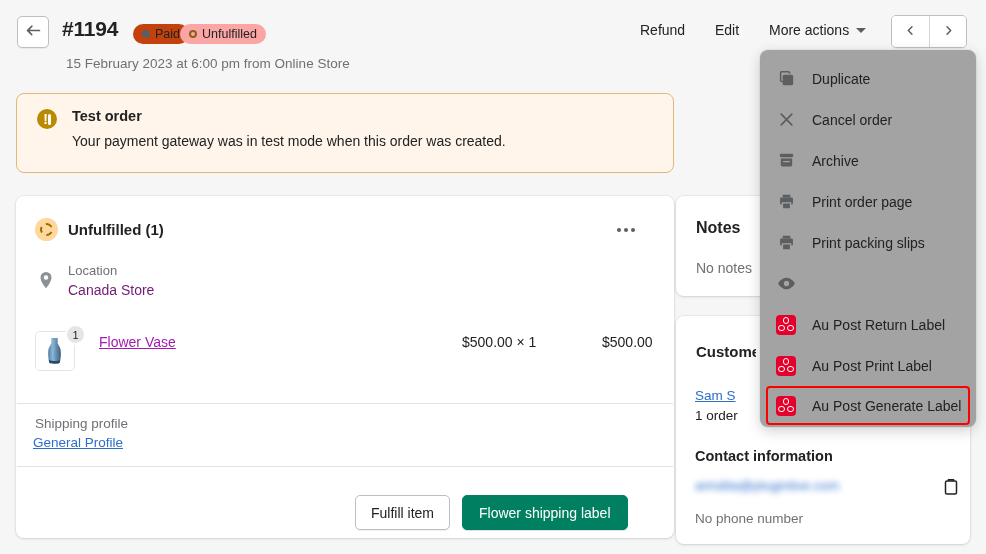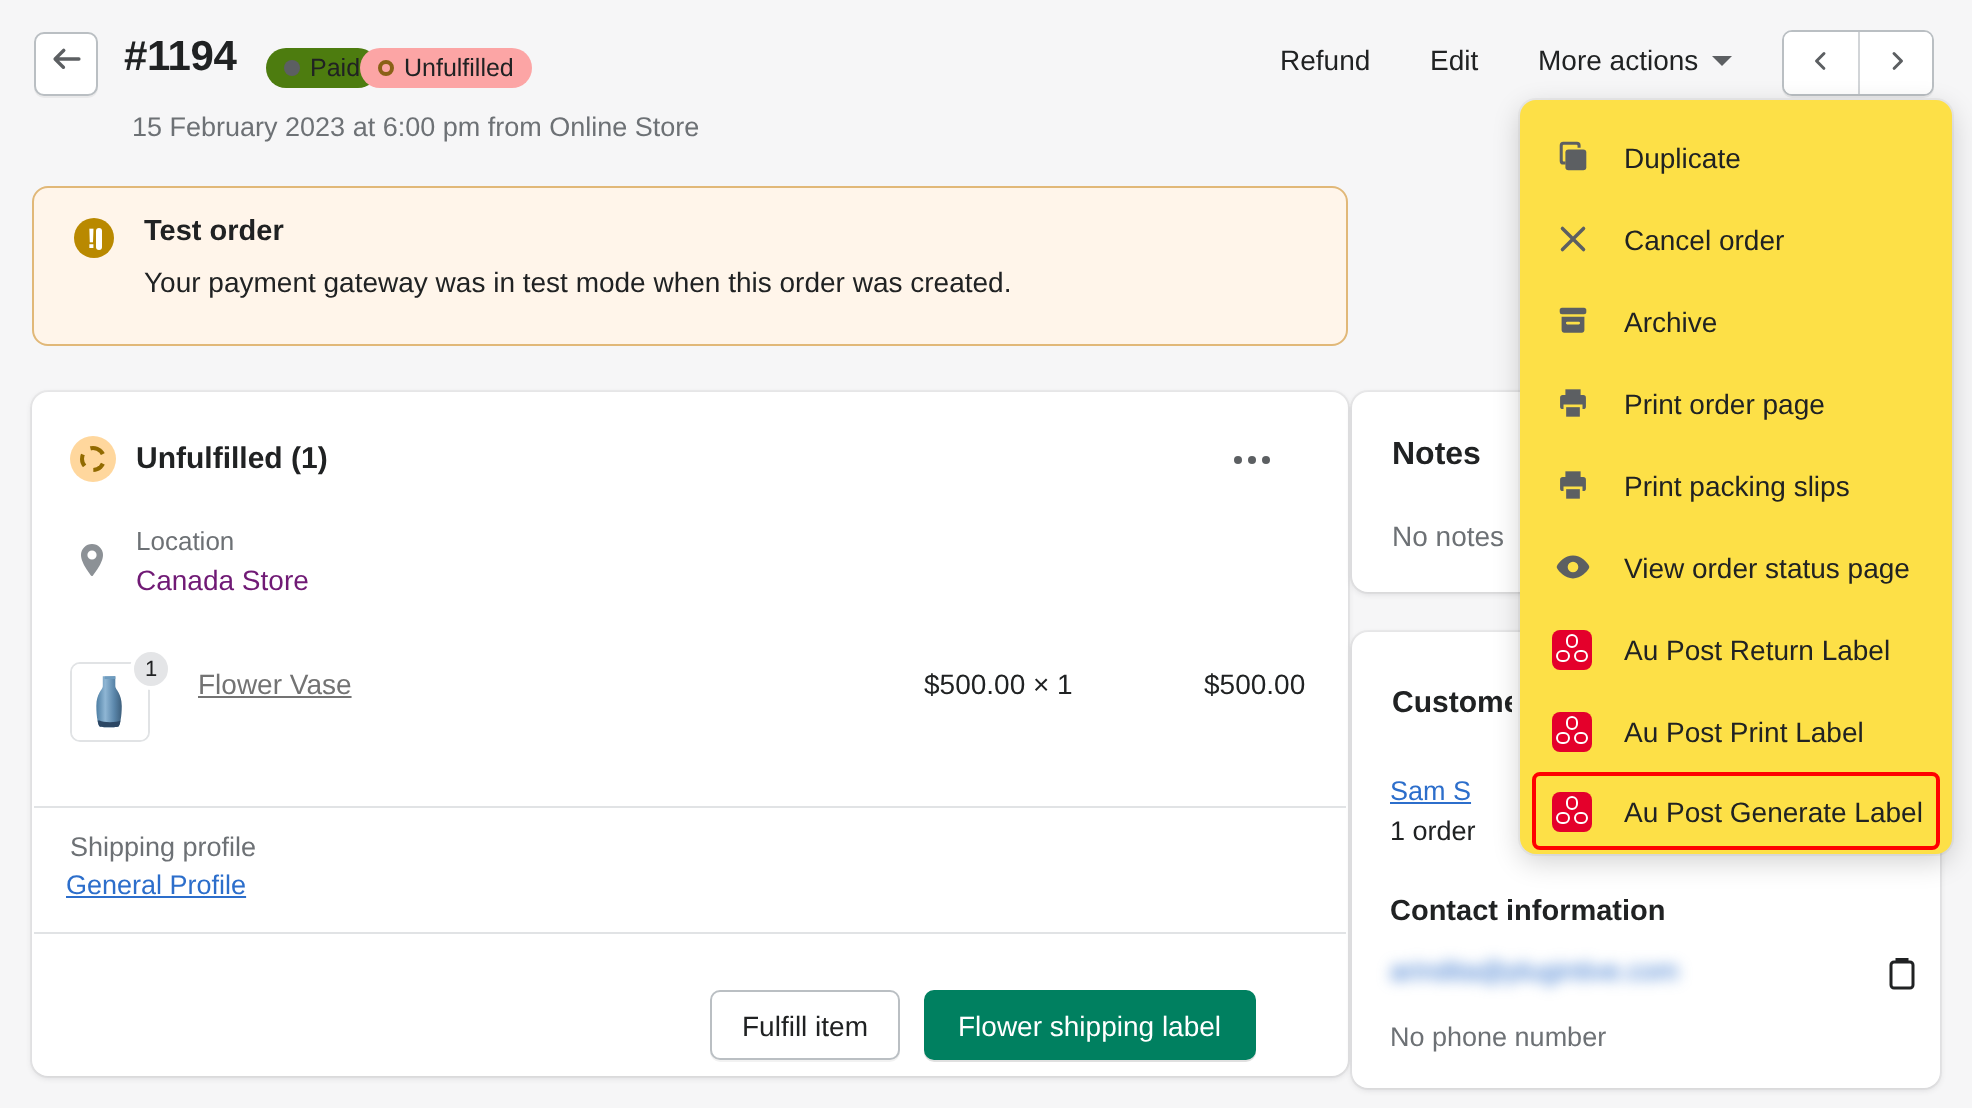--- a/index.html
+++ b/index.html
@@ -28,21 +28,21 @@
     position: absolute; left: 62px; top: 17px;
     font-size: 21px; font-weight: bold; letter-spacing: -.2px;
     color: #202223;
   }
 
   .badge {
     display: inline-flex; align-items: center; gap: 5px;
     height: 20px; padding: 0 9px; border-radius: 10px;
     font-size: 12.5px; line-height: 1;
   }
-  .badge-paid { position: absolute; left: 133px; top: 24px; background: #4d7c0f; color: #202223; }
+  .badge-paid { position: absolute; left: 133px; top: 24px; background: #c2410c; color: #202223; }
   .badge-paid .dot { width: 8px; height: 8px; border-radius: 50%; background: #5c5f62; display: inline-block; }
   .badge-unfulfilled { position: absolute; left: 180px; top: 24px; background: #fca5a5; color: #202223; }
   .badge-unfulfilled .ring {
     width: 8px; height: 8px; border-radius: 50%;
     border: 2px solid #8a6116; display: inline-block;
   }
 
   .order-date {
     position: absolute; left: 66px; top: 56px;
     font-size: 13.5px; color: #6d7175;
@@ -127,21 +127,21 @@
   }
   .qty-badge {
     position: absolute; left: 65px; top: 324px;
     width: 21px; height: 21px; border-radius: 50%;
     background: #e4e5e7; border: 2px solid #fff;
     font-size: 11px; color: #202223;
     display: flex; align-items: center; justify-content: center;
   }
   .product-name {
     position: absolute; left: 99px; top: 334px;
-    font-size: 14px; color: #737373; text-decoration: underline; cursor: pointer;
+    font-size: 14px; color: #a21caf; text-decoration: underline; cursor: pointer;
   }
   .product-unit { position: absolute; left: 462px; top: 334px; font-size: 14px; }
   .product-total { position: absolute; left: 578px; top: 334px; font-size: 14px; margin-left: 24px; }
 
   .divider { position: absolute; height: 1px; background: #e1e3e5; }
   #div1 { left: 17px; top: 403px; width: 656px; }
   #div2 { left: 17px; top: 466px; width: 656px; }
 
   .ship-label { position: absolute; left: 35px; top: 416px; font-size: 13.5px; color: #6d7175; }
   .ship-value {
@@ -181,21 +181,21 @@
   }
   .copy-btn {
     position: absolute; left: 941px; top: 477px; width: 20px; height: 20px;
     cursor: pointer; background: none; border: none; padding: 0;
   }
   .contact-phone { position: absolute; left: 695px; top: 511px; font-size: 13.5px; color: #6d7175; }
 
   
   .menu {
     position: absolute; left: 760px; top: 50px; width: 216px; height: 377px;
-    background: #fde047; border-radius: 8px;
+    background: #a3a3a3; border-radius: 8px;
     box-shadow: 0 0 0 1px rgba(63,63,68,.05), 0 4px 14px rgba(0,0,0,.18);
     padding-top: 8px; z-index: 50; overflow: hidden;
   }
   .menu-item {
     position: relative; display: flex; align-items: center; gap: 16px;
     height: 41px; margin: 0 8px; padding-left: 8px; border-radius: 4px;
     font-size: 14px; color: #202223; cursor: pointer;
   }
   .menu-item.highlighted {
     border: 2px solid #ff0000; margin: 0 6px; height: 39px;
@@ -402,21 +402,20 @@
       </span>
       <span>Print packing slips</span>
     </div>
 
     <div class="menu-item">
       <span class="menu-icon">
         <svg viewBox="0 0 20 20">
             <path d="M10 4C5.8 4 2.5 7.6 1.6 9.3a1.5 1.5 0 0 0 0 1.4C2.5 12.4 5.8 16 10 16s7.5-3.6 8.4-5.3a1.5 1.5 0 0 0 0-1.4C17.5 7.6 14.2 4 10 4zm0 8.8a2.8 2.8 0 1 1 0-5.6 2.8 2.8 0 0 1 0 5.6z"></path>
           </svg>
       </span>
-      <span>View order status page</span>
     </div>
 
     <div class="menu-item">
       <span class="menu-icon">
         <span class="aupost">
             <i></i>
             <i></i>
             <i></i>
           </span>
       </span>

